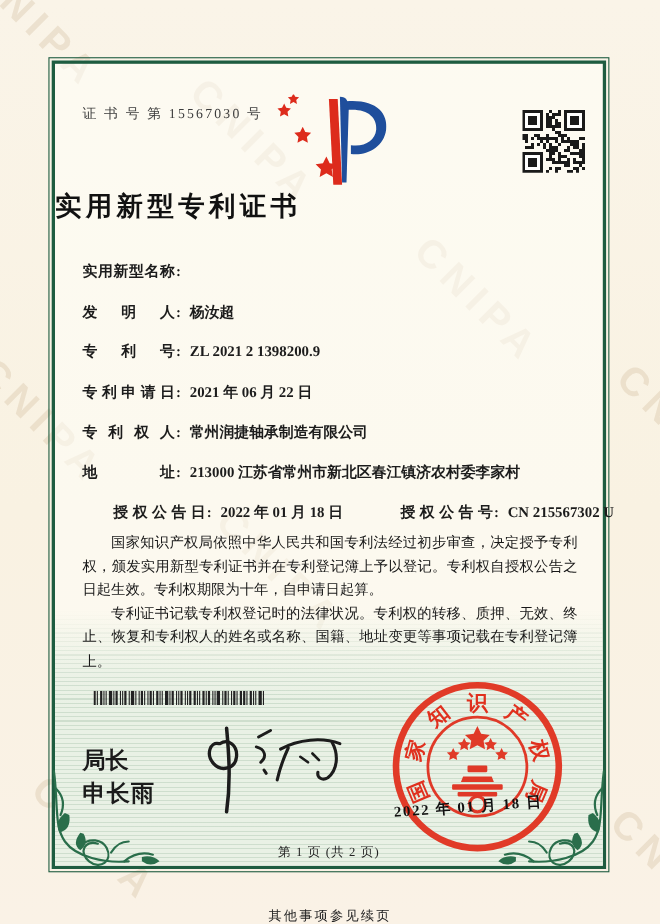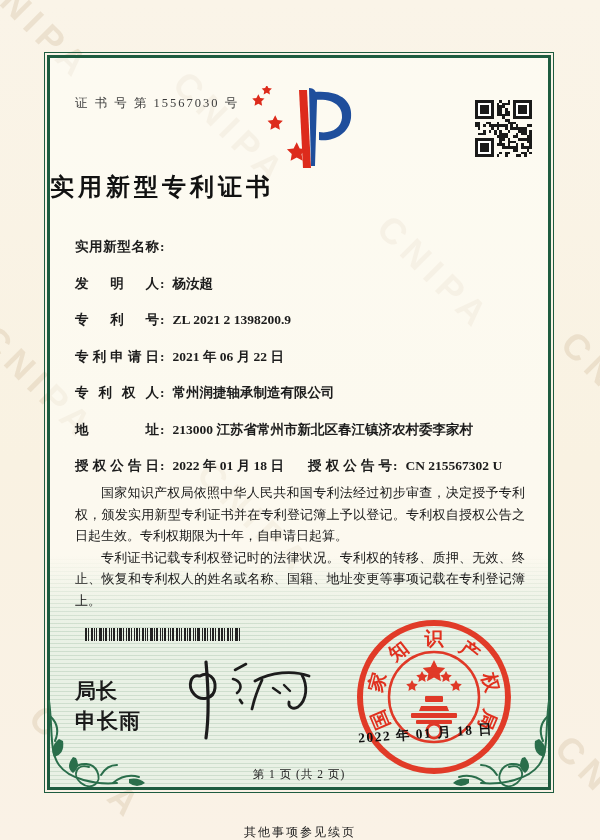--- a/index.html
+++ b/index.html
@@ -26,21 +26,21 @@
     background:repeating-linear-gradient(180deg, rgba(110,155,125,0.22) 0 1px, rgba(0,0,0,0) 1px 4px);
     -webkit-mask-image:linear-gradient(180deg, transparent 0, #000 70px);
     mask-image:linear-gradient(180deg, transparent 0, #000 70px); }
   .cert-no { position:absolute; left:25px; top:37px; font-size:12.5px; letter-spacing:2px; color:#3c3c3c; }
   .logo { position:absolute; left:195px; top:28px; width:120px; height:86px; }
   .qr { position:absolute; left:425px; top:42px; width:57px; height:57px; }
   .title { position:absolute; left:0; top:113px; width:100%; text-align:left;
     font-size:24px; font-weight:bold; color:#111; letter-spacing:4px; }
   .fields { position:absolute; left:25px; right:20px; top:180px; display:flex; flex-direction:column; gap:18.5px; }
   .row { display:flex; font-size:13.5px; font-weight:600; color:#1c1c1c; height:18px; line-height:18px; white-space:nowrap; }
-  .pair { display:flex; }
+  .pair { display:flex;margin-left:28px; }
   .pair.first { width:233px; flex:none; }
   .lbl { display:inline-block; width:84px; text-align:justify; text-align-last:justify; text-justify:inter-character; }
   .colon { margin-left:1px; }
   .val { margin-left:8px; }
   .bodytext { position:absolute; left:25px; right:23px; top:424px; font-size:13px;
     line-height:21.5px; color:#171717; text-align:justify; }
   .bodytext p { text-indent:2em; }
   .barcode { position:absolute; left:35px; top:570px; width:158px; height:13px; z-index:3; }
   .officer { position:absolute; left:25px; top:619px; z-index:3;
     font-family:Liberation Sans, sans-serif; font-weight:bold; font-size:21px; color:#1b1b1b; }

